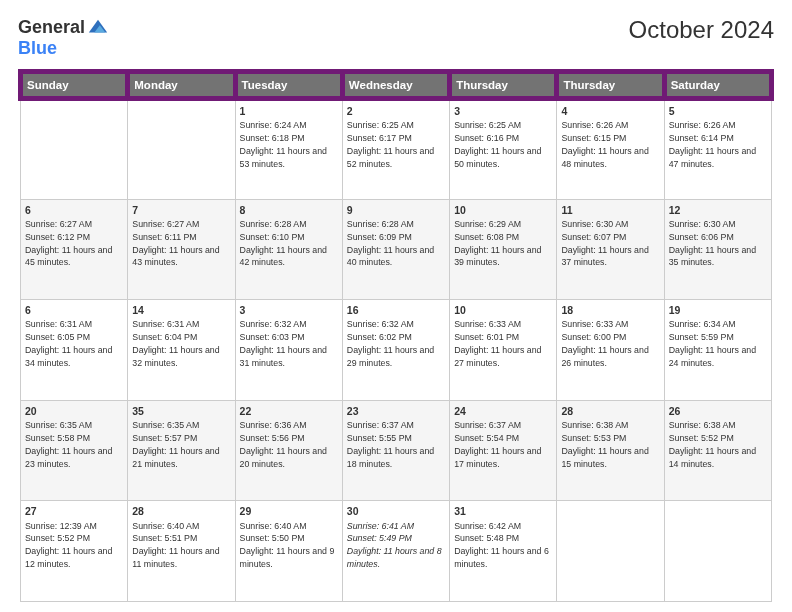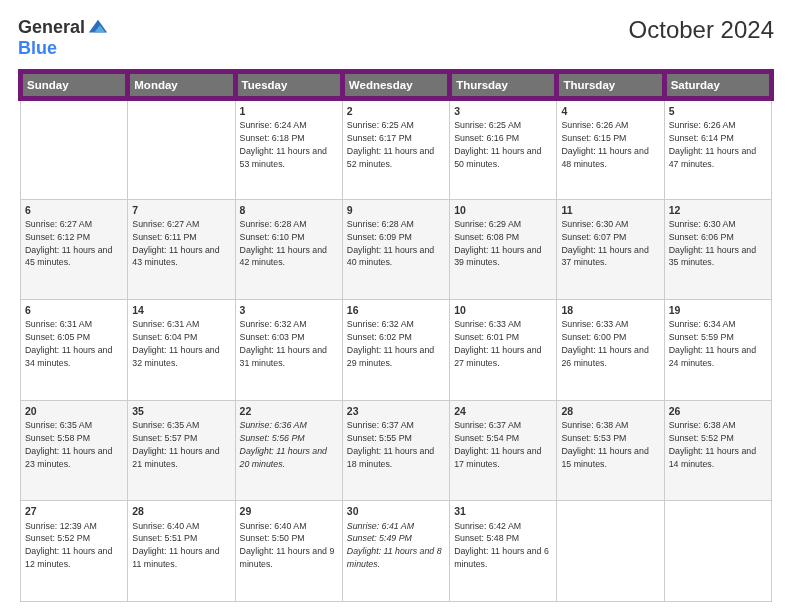--- a/index.html
+++ b/index.html
@@ -198,21 +198,21 @@
 Sunset: 5:59 PM
 Daylight: 11 hours and 24 minutes.</span></td>
         </tr>
         <tr>
           <td><span class="day-number">20</span><span class="day-info" style="white-space: pre-line;">Sunrise: 6:35 AM
 Sunset: 5:58 PM
 Daylight: 11 hours and 23 minutes.</span></td>
           <td><span class="day-number">35</span><span class="day-info" style="white-space: pre-line;">Sunrise: 6:35 AM
 Sunset: 5:57 PM
 Daylight: 11 hours and 21 minutes.</span></td>
-          <td><span class="day-number">22</span><span class="day-info" style="white-space: pre-line; font-style: italic;">Sunrise: 6:36 AM
+          <td><span class="day-number">22</span><span class="day-info" style="white-space: pre-line;">Sunrise: 6:36 AM
 Sunset: 5:56 PM
 Daylight: 11 hours and 20 minutes.</span></td>
           <td><span class="day-number">23</span><span class="day-info" style="white-space: pre-line;">Sunrise: 6:37 AM
 Sunset: 5:55 PM
 Daylight: 11 hours and 18 minutes.</span></td>
           <td><span class="day-number">24</span><span class="day-info" style="white-space: pre-line;">Sunrise: 6:37 AM
 Sunset: 5:54 PM
 Daylight: 11 hours and 17 minutes.</span></td>
           <td><span class="day-number">28</span><span class="day-info" style="white-space: pre-line;">Sunrise: 6:38 AM
 Sunset: 5:53 PM

